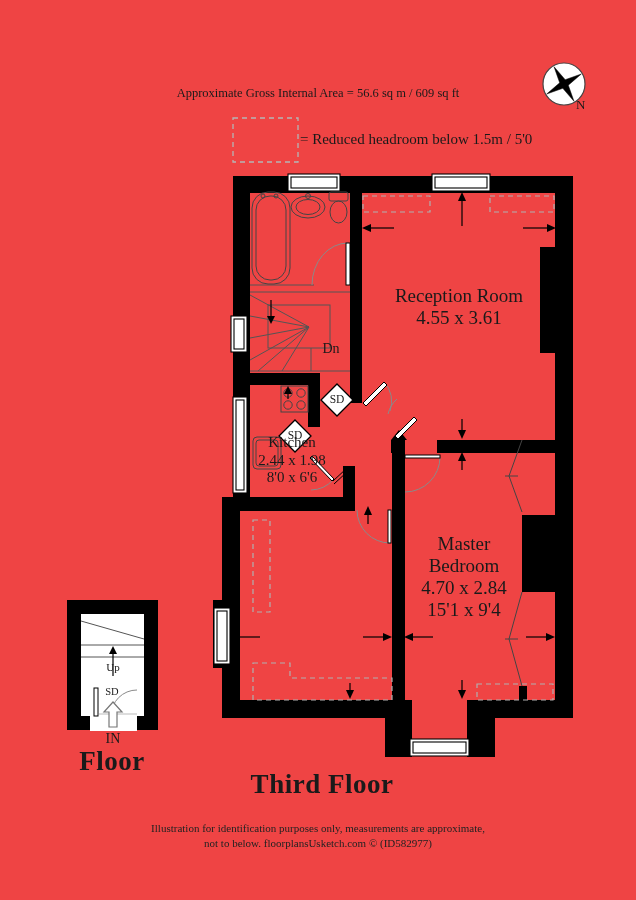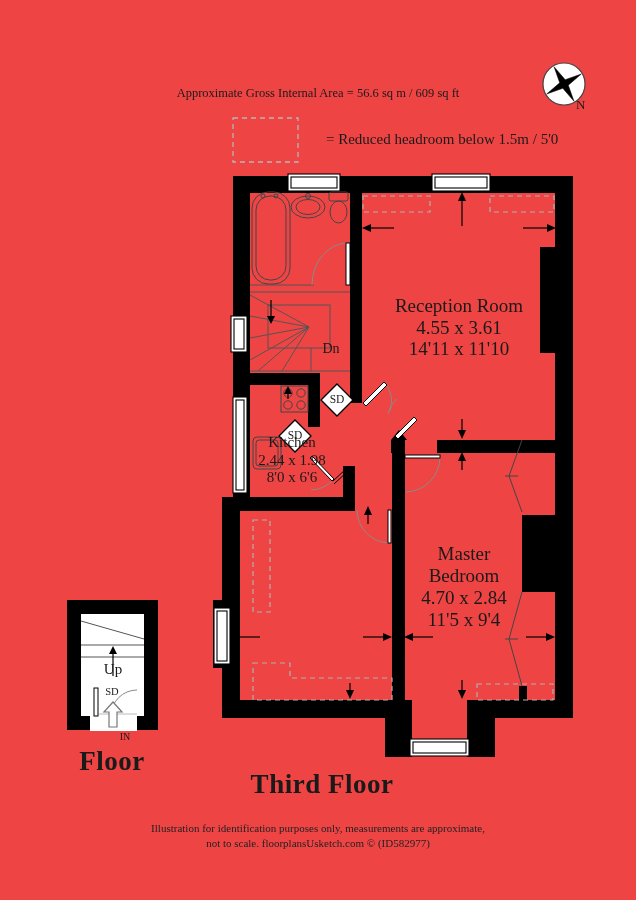--- a/index.html
+++ b/index.html
@@ -1,32 +1,32 @@
 <!DOCTYPE html>
 <html><head>
 <meta charset="utf-8">
 <style>
   html,body{margin:0;padding:0;background:#ffffff;}
   .page{position:relative;width:636px;height:900px;background:#ef4444;overflow:hidden;
         font-family:Liberation Serif, serif;color:#1a1a1a;}
   svg.plan{position:absolute;left:0;top:0;}
   .txt{position:absolute;text-align:center;white-space:nowrap;}
   .c{transform:translateX(-50%);}
-  .room{font-size:19px;line-height:21.5px;margin-top:10px;}
+  .room{font-size:19px;line-height:21.5px;}
   .room-sm{font-size:15px;line-height:17.5px;}
   .floor-title{font-size:27px;font-weight:bold;line-height:31px;letter-spacing:0.5px;}
   .hdr{left:0;width:636px;font-size:12.5px;}
   .legend-txt{font-size:15px;}
   .ftr{left:0;width:636px;font-size:11px;line-height:15px;color:#222;}
   .sd{font-size:11.5px;}
   .sd-sm{font-size:10.5px;}
   .nlbl{font-size:13px;}
   .dn{font-size:14px;}
-  .up{font-size:15px;}
-  .inl{font-size:10px;margin-left:12px;}
+  .up{font-size:11px;}
+  .inl{font-size:14px;}
 </style>
 </head>
 <body>
 
 <div class="page">
 
 <svg class="plan" width="636" height="900" viewBox="0 0 636 900">
 
   <rect x="233" y="118" width="65" height="44" fill="none" stroke="#b5b5b5" stroke-width="1.3" stroke-dasharray="5,4"></rect>
 
@@ -226,56 +226,55 @@
       <path d="M111,716 A26,26 0 0 1 137,690" fill="none" stroke="#8a8a8a" stroke-width="1"></path>
       <rect x="94" y="688" width="4" height="28" fill="#fff" stroke="#000" stroke-width="1"></rect>
       <line x1="99" y1="714" x2="137" y2="714" stroke="#bbb" stroke-width="1"></line>
     </g>
     <polygon points="109,727 109,712 104,712 113,702 122,712 117,712 117,727" fill="#fff" stroke="#777" stroke-width="1.2"></polygon>
   </g>
 </svg>
 
 <div class="txt hdr" style="top:86px;">Approximate Gross Internal Area = 56.6 sq m / 609 sq ft</div>
 
-<div class="txt legend-txt" style="left:326px;top:131px;text-align:center;">= Reduced headroom below 1.5m / 5'0</div>
+<div class="txt legend-txt" style="left:300px;top:131px;text-align:center;">= Reduced headroom below 1.5m / 5'0</div>
 
 <div class="txt nlbl" style="left:576px;top:97px;text-align:left;">N</div>
 
 <div class="txt c room" style="left:459px;top:285px;">
   <div>Reception Room</div>
   <div>4.55 x 3.61</div>
-  <div>14'11 x 11'10</div>
 </div>
 
 <div class="txt c room-sm" style="left:292px;top:434px;">
   <div>Kitchen</div>
   <div>2.44 x 1.98</div>
   <div>8'0 x 6'6</div>
 </div>
 
 
 <div class="txt c room" style="left:464px;top:533px;line-height:22px;">
   <div>Master</div>
   <div>Bedroom</div>
   <div>4.70 x 2.84</div>
-  <div>11'5 x 9'4</div>
+  <div>15'1 x 9'4</div>
 </div>
 
 <div class="txt c dn" style="left:331px;top:341px;">Dn</div>
 <div class="txt c up" style="left:113px;top:661px;">Up</div>
 <div class="txt c inl" style="left:113px;top:731px;">IN</div>
 
 <div class="txt c sd" style="left:337px;top:393px;">SD</div>
 <div class="txt c sd" style="left:295px;top:429px;">SD</div>
 <div class="txt c sd-sm" style="left:112px;top:686px;">SD</div>
 
 <div class="txt c floor-title" style="left:112px;top:746px;">
   <div>Floor</div>
 </div>
 
 <div class="txt c floor-title" style="left:322px;top:769px;">Third Floor</div>
 
 <div class="txt ftr" style="top:821px;">
   <div>Illustration for identification purposes only, measurements are approximate,</div>
-  <div>not to scale. floorplansUsketch.com © (ID582977)</div>
+  <div>not to below. floorplansUsketch.com © (ID582977)</div>
 </div>
 
 </div>
 
 </body></html>

